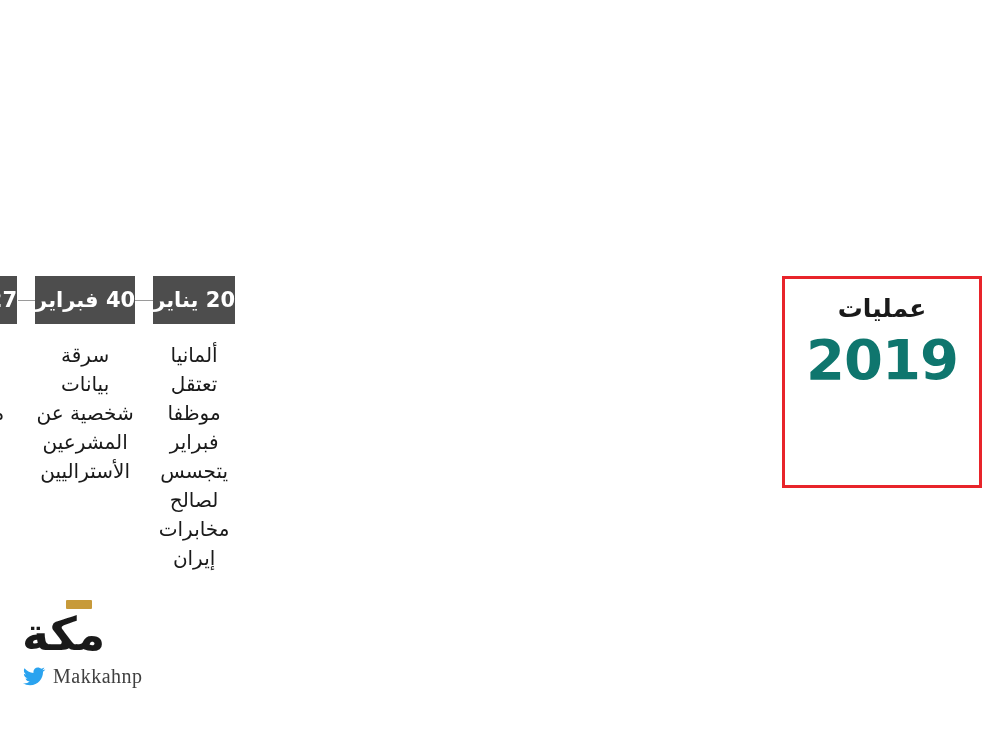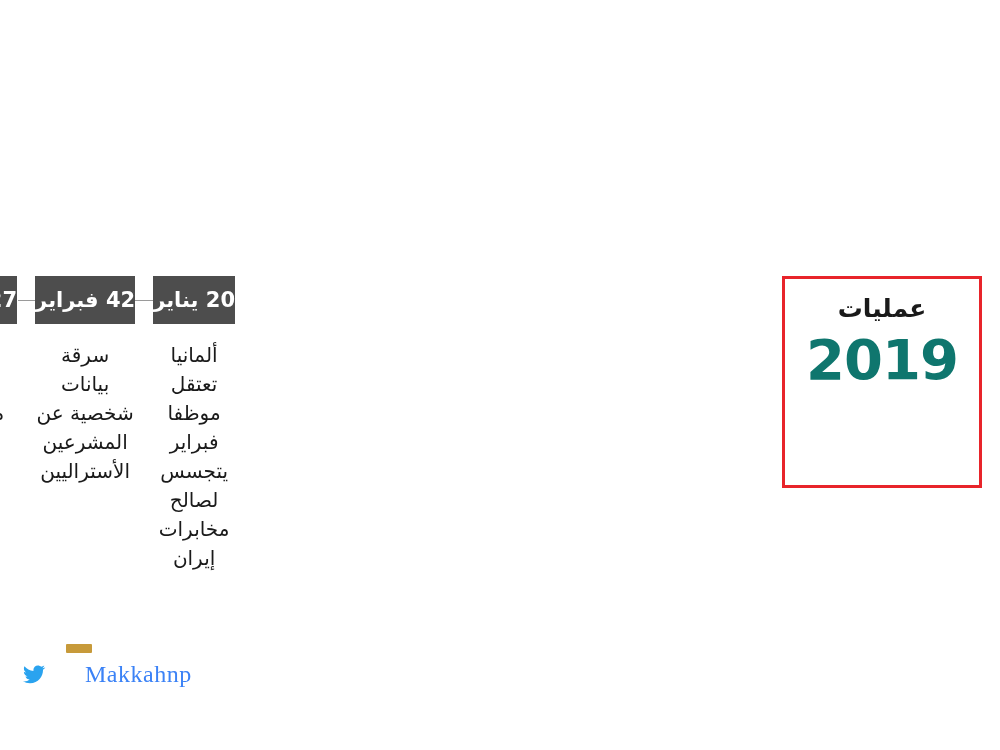--- a/index.html
+++ b/index.html
@@ -137,59 +137,59 @@
   }
   #handle-row {
     display: flex;
     flex-direction: row;
     align-items: center;
     gap: 7px;
     margin-top: 8px;
   }
   #twitter-icon svg { display: block; }
   #handle-text {
-    color: #3b82f6;
-    font-size: 24px;
+    color: #404040;
+    font-size: 20px;
     font-family: "Liberation Serif", serif;
     letter-spacing: 0.5px;
-    margin-left: 32px;
   }
 </style>
 </head>
 <body>
 
 <div id="timeline">
   <div class="row-boxes">
     <div class="connector"></div>
 
     <div class="event">
       <div class="date-chip">20 يناير</div>
       <div class="event-desc">ألمانيا تعتقل موظفا فبراير يتجسس لصالح مخابرات إيران</div>
     </div>
 
     <div class="event">
-      <div class="date-chip">42 فبراير</div>
+      <div class="date-chip">40 فبراير</div>
       <div class="event-desc">سرقة بيانات شخصية عن المشرعين الأستراليين</div>
     </div>
 
     <div class="event">
       <div class="date-chip">27 مارس</div>
       <div class="event-desc">محاولة سرقة معلومات أمريكية حساسة</div>
     </div>
 
   </div>
 </div>
 
 <div id="title-block">
   <div id="title-line-1">عمليات</div>
   <div id="title-year">2019</div>
 </div>
 
 <div id="branding">
   <span id="logo-accent"></span>
+  <div id="logo-wordmark">مكة</div>
   <div id="handle-row">
     <span id="twitter-icon">
       <svg width="24" height="20" viewBox="0 0 24 20" aria-hidden="true">
         <path fill="#2aa3ef" d="M23 2.5c-.9.4-1.8.7-2.8.8 1-.6 1.8-1.6 2.1-2.7-.9.6-2 1-3.1 1.2C18.4 1 17.2.4 15.9.4c-2.5 0-4.5 2-4.5 4.5 0 .4 0 .7.1 1C7.8 5.7 4.6 4 2.5 1.3c-.4.7-.6 1.5-.6 2.3 0 1.6.8 3 2 3.8-.7 0-1.4-.2-2-.6v.1c0 2.2 1.6 4 3.6 4.4-.4.1-.8.2-1.2.2-.3 0-.6 0-.8-.1.6 1.8 2.2 3.1 4.2 3.1-1.5 1.2-3.5 1.9-5.6 1.9-.4 0-.7 0-1.1-.1 2 1.3 4.4 2 7 2 8.4 0 13-7 13-13v-.6c.9-.6 1.7-1.4 2.3-2.3z"></path>
       </svg>
     </span>
     <span id="handle-text">Makkahnp</span>
   </div>
 </div>
 

